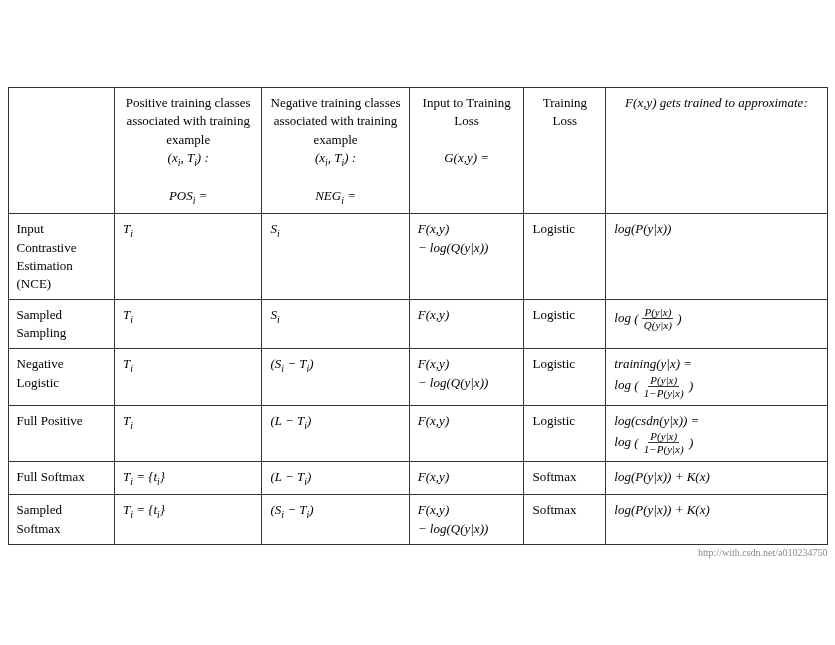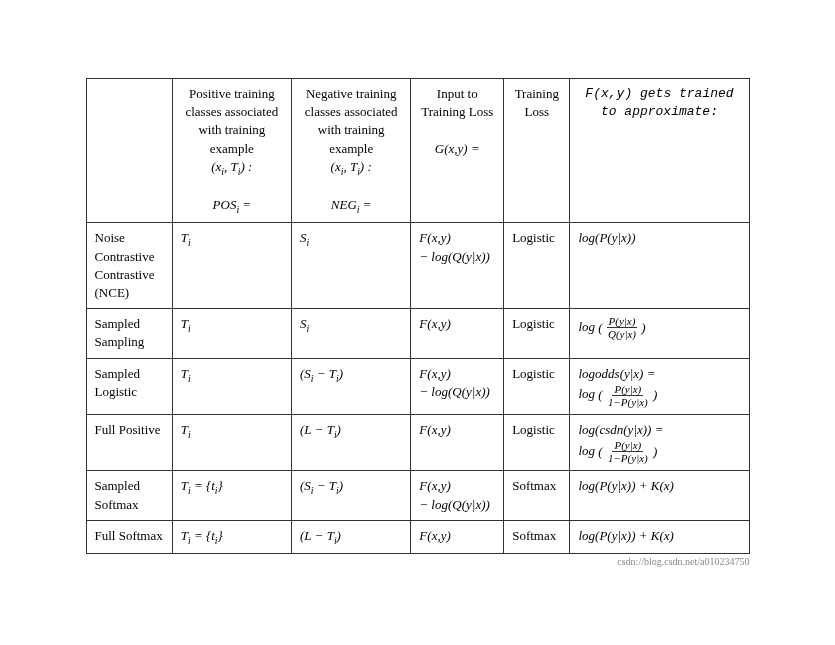--- a/index.html
+++ b/index.html
@@ -7,21 +7,21 @@
       background: #fff;
       font-family: 'Times New Roman', Times, serif;
       font-size: 13px;
       display: flex;
       justify-content: center;
       align-items: center;
       min-height: 645px;
       width: 835px;
     }
     .table-wrapper {
-      width: 664px;
+      width: 820px;
       margin: 22px auto;
     }
     table {
       border-collapse: collapse;
       width: 100%;
       border: 1px solid #333;
     }
     th, td {
       border: 1px solid #333;
       padding: 6px 8px;
@@ -30,21 +30,21 @@
     }
     th {
       font-weight: normal;
       background: #fff;
     }
     .col-method { width: 13%; }
     .col-pos { width: 18%; }
     .col-neg { width: 18%; }
     .col-input { width: 14%; text-align: center; }
     .col-loss { width: 10%; }
-    .col-approx { width: 27%; font-family: Liberation Mono, monospace; }
+    .col-approx { width: 27%; }
 
     .italic { font-style: italic; }
     .math { font-style: italic; }
 
     .fraction {
       display: inline-flex;
       flex-direction: column;
       align-items: center;
       vertical-align: middle;
       font-size: 11px;
@@ -95,21 +95,21 @@
         </th>
         <th class="col-approx">
           <span class="math"><span class="italic">F</span>(<span class="italic">x</span>,<span class="italic">y</span>) gets trained to approximate:</span>
         </th>
       </tr>
     </thead>
     <tbody>
 
       <tr>
         <td>
-          <span>Noise Contrastive Contrastive (NCE)</span>
+          <span>Input Contrastive Estimation (NCE)</span>
         </td>
         <td>
           <span class="math"><span class="italic">T</span><sub>i</sub></span>
         </td>
         <td>
           <span class="math"><span class="italic">S</span><sub>i</sub></span>
         </td>
         <td>
           <span class="math"><span class="italic">F</span>(<span class="italic">x</span>,<span class="italic">y</span>)</span><br>
           <span class="math">− log(<span class="italic">Q</span>(<span class="italic">y</span>|<span class="italic">x</span>))</span>
@@ -146,38 +146,38 @@
               <span class="numer"><span class="italic">P</span>(<span class="italic">y</span>|<span class="italic">x</span>)</span>
               <span class="denom"><span class="italic">Q</span>(<span class="italic">y</span>|<span class="italic">x</span>)</span>
             </span>
             <span style="display:inline-block; vertical-align:middle;">)</span>
           </span>
         </td>
       </tr>
 
       <tr>
         <td>
-          <span>Sampled Logistic</span>
+          <span>Negative Logistic</span>
         </td>
         <td>
           <span class="math"><span class="italic">T</span><sub>i</sub></span>
         </td>
         <td>
           <span class="math">(<span class="italic">S</span><sub>i</sub> − <span class="italic">T</span><sub>i</sub>)</span>
         </td>
         <td>
           <span class="math"><span class="italic">F</span>(<span class="italic">x</span>,<span class="italic">y</span>)</span><br>
           <span class="math">− log(<span class="italic">Q</span>(<span class="italic">y</span>|<span class="italic">x</span>))</span>
         </td>
         <td>
           <span>Logistic</span>
         </td>
         <td>
           <span class="math">
-            <span class="italic">logodds</span>(<span class="italic">y</span>|<span class="italic">x</span>) =<br>
+            <span class="italic">training</span>(<span class="italic">y</span>|<span class="italic">x</span>) =<br>
             <span class="italic">log</span>
             <span style="display:inline-block; vertical-align:middle;">(</span>
             <span class="fraction" style="display:inline-flex; flex-direction:column; align-items:center; vertical-align:middle; font-size:11px;">
               <span class="numer"><span class="italic">P</span>(<span class="italic">y</span>|<span class="italic">x</span>)</span>
               <span class="denom">1−<span class="italic">P</span>(<span class="italic">y</span>|<span class="italic">x</span>)</span>
             </span>
             <span style="display:inline-block; vertical-align:middle;">)</span>
           </span>
         </td>
       </tr>
@@ -207,56 +207,56 @@
               <span class="numer"><span class="italic">P</span>(<span class="italic">y</span>|<span class="italic">x</span>)</span>
               <span class="denom">1−<span class="italic">P</span>(<span class="italic">y</span>|<span class="italic">x</span>)</span>
             </span>
             <span style="display:inline-block; vertical-align:middle;">)</span>
           </span>
         </td>
       </tr>
 
       <tr>
         <td>
+          <span>Full Softmax</span>
+        </td>
+        <td>
+          <span class="math"><span class="italic">T</span><sub>i</sub> = {<span class="italic">t</span><sub>i</sub>}</span>
+        </td>
+        <td>
+          <span class="math">(<span class="italic">L</span> − <span class="italic">T</span><sub>i</sub>)</span>
+        </td>
+        <td>
+          <span class="math"><span class="italic">F</span>(<span class="italic">x</span>,<span class="italic">y</span>)</span>
+        </td>
+        <td>
+          <span>Softmax</span>
+        </td>
+        <td>
+          <span class="math">log(<span class="italic">P</span>(<span class="italic">y</span>|<span class="italic">x</span>)) + <span class="italic">K</span>(<span class="italic">x</span>)</span>
+        </td>
+      </tr>
+
+      <tr>
+        <td>
           <span>Sampled Softmax</span>
         </td>
         <td>
           <span class="math"><span class="italic">T</span><sub>i</sub> = {<span class="italic">t</span><sub>i</sub>}</span>
         </td>
         <td>
           <span class="math">(<span class="italic">S</span><sub>i</sub> − <span class="italic">T</span><sub>i</sub>)</span>
         </td>
         <td>
           <span class="math"><span class="italic">F</span>(<span class="italic">x</span>,<span class="italic">y</span>)</span><br>
           <span class="math">− log(<span class="italic">Q</span>(<span class="italic">y</span>|<span class="italic">x</span>))</span>
         </td>
         <td>
           <span>Softmax</span>
         </td>
         <td>
           <span class="math">log(<span class="italic">P</span>(<span class="italic">y</span>|<span class="italic">x</span>)) + <span class="italic">K</span>(<span class="italic">x</span>)</span>
         </td>
       </tr>
-
-      <tr>
-        <td>
-          <span>Full Softmax</span>
-        </td>
-        <td>
-          <span class="math"><span class="italic">T</span><sub>i</sub> = {<span class="italic">t</span><sub>i</sub>}</span>
-        </td>
-        <td>
-          <span class="math">(<span class="italic">L</span> − <span class="italic">T</span><sub>i</sub>)</span>
-        </td>
-        <td>
-          <span class="math"><span class="italic">F</span>(<span class="italic">x</span>,<span class="italic">y</span>)</span>
-        </td>
-        <td>
-          <span>Softmax</span>
-        </td>
-        <td>
-          <span class="math">log(<span class="italic">P</span>(<span class="italic">y</span>|<span class="italic">x</span>)) + <span class="italic">K</span>(<span class="italic">x</span>)</span>
-        </td>
-      </tr>
     </tbody>
   </table>
-  <div class="watermark">csdn://blog.csdn.net/a010234750</div>
+  <div class="watermark">http://with.csdn.net/a010234750</div>
 </div>
 
 </body></html>

